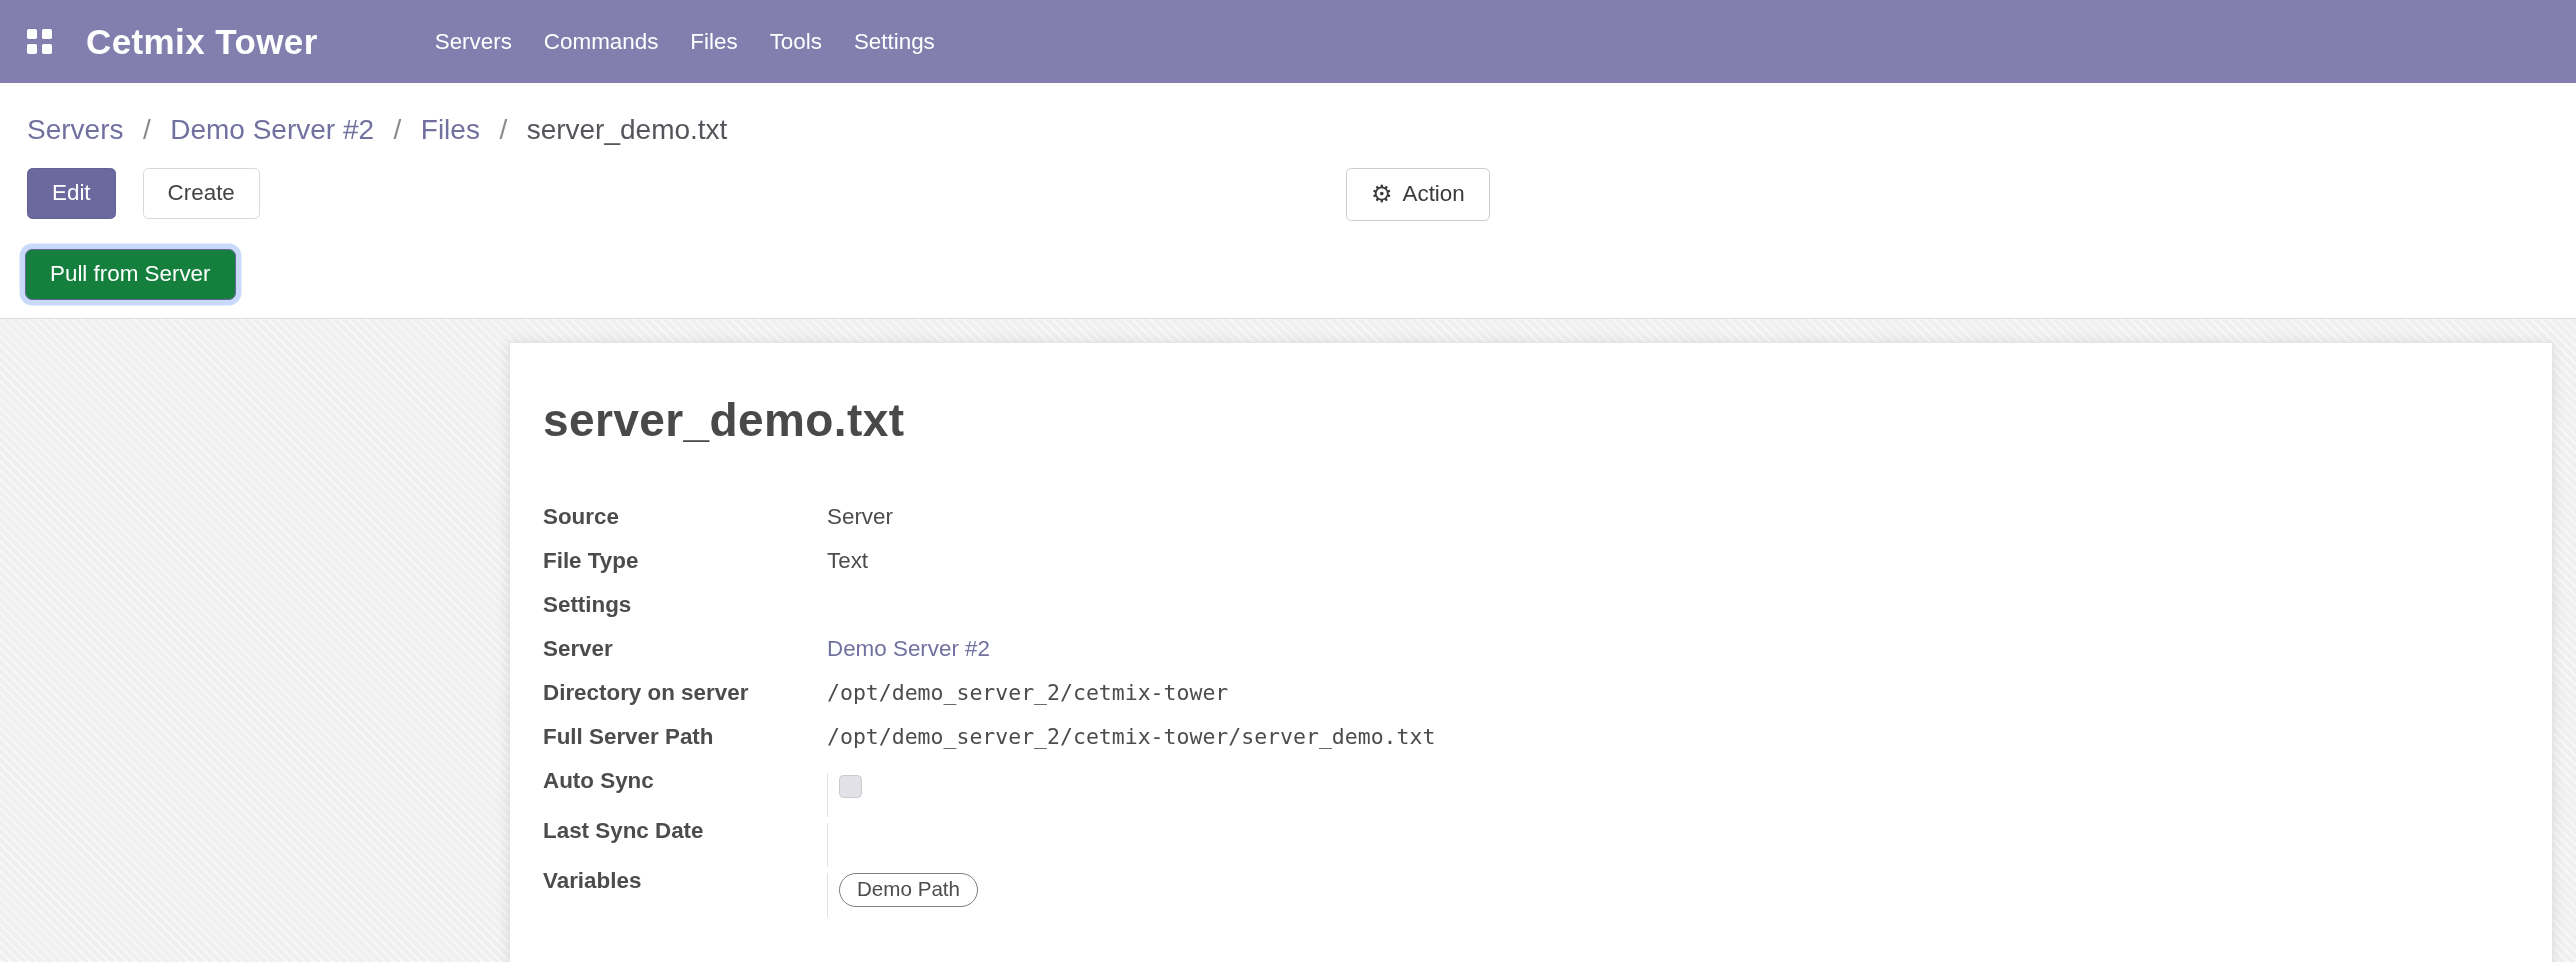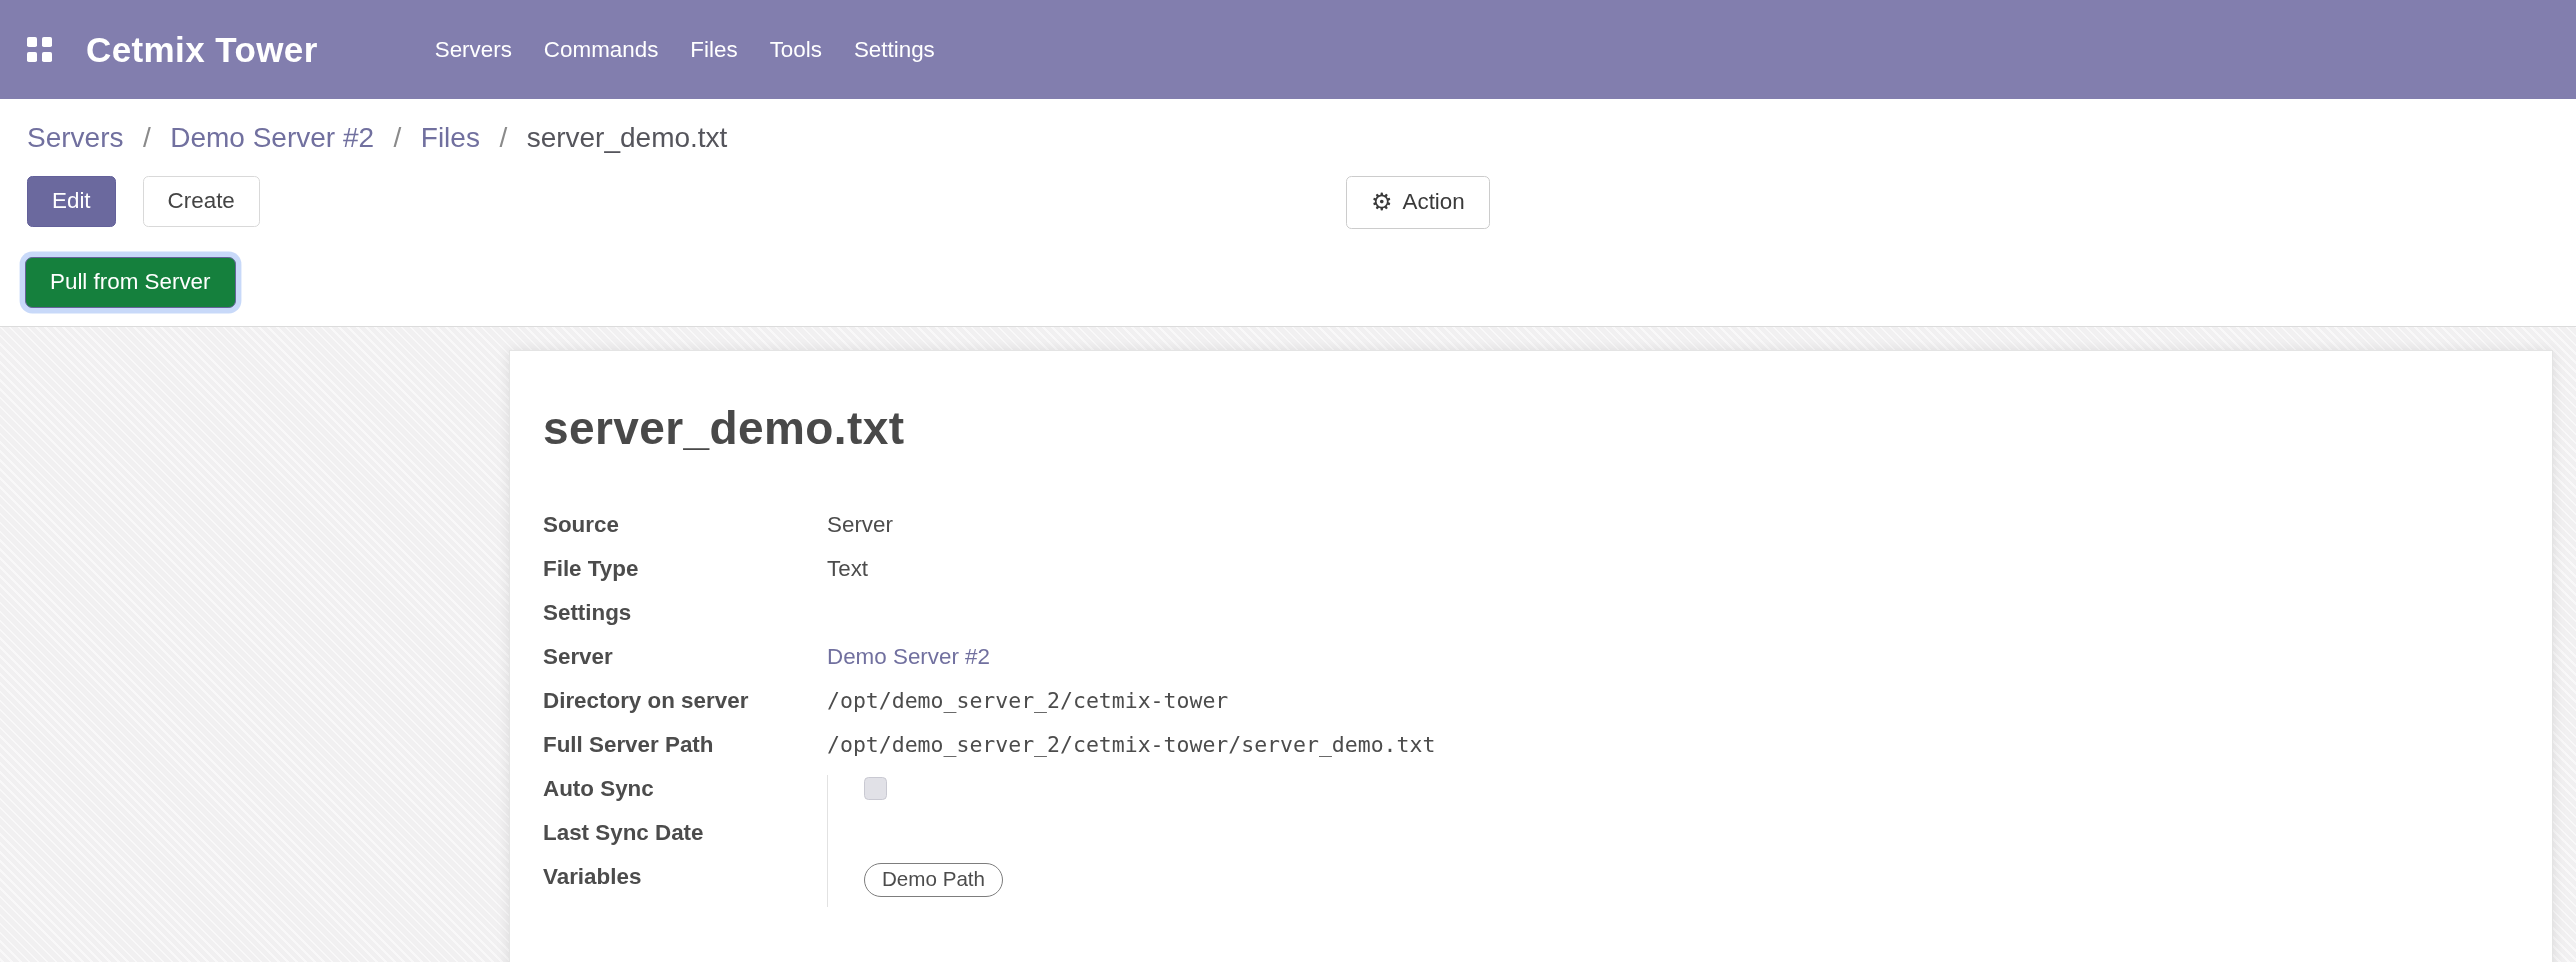--- a/index.html
+++ b/index.html
@@ -6,21 +6,21 @@
   html,body { margin:0; padding:0; overflow:hidden; }
   body {
     width: 2576px; height: 962px;
     font-family: "Liberation Sans", sans-serif;
     background: #ffffff;
     color: #4c4c4c;
   }
 
   
   .navbar {
-    height: 99px;
+    height: 83px;
     background: #827EAE;
     display: flex;
     align-items: center;
     padding: 0 27px;
   }
   .apps-icon {
     width: 25px; height: 25px;
     display: grid;
     grid-template-columns: 10px 10px;
     grid-template-rows: 10px 10px;
@@ -38,21 +38,21 @@
   .nav-item {
     color:#ffffff; font-size:22.4px; padding: 0 16px;
     height:100%; display:flex; align-items:center; cursor:pointer;
     text-decoration:none;
   }
 
   
   .control-panel {
     background:#ffffff;
     border-bottom: 0.9px solid #dcdcdc;
-    padding: 0 0 18px 0;
+    padding: 8px 0 18px 0;
   }
   .breadcrumb {
     padding: 23px 27px 0 27px;
     font-size: 28px;
   }
   .breadcrumb a { color:#71709F; text-decoration:none; cursor:pointer; }
   .breadcrumb .sep { color:#8a8a8a; margin: 0 11.7px; }
   .breadcrumb .current { color:#55555c; }
 
   .btn-row {
@@ -126,24 +126,24 @@
     padding-top: 0.9px;
   }
   .fvalue { font-size:22.4px; color:#4c4c4c; padding-top:0.9px; }
   .fvalue.mono {
     font-family:"DejaVu Sans Mono","Liberation Mono",monospace;
     font-size: 21.5px;
   }
   .fvalue a { color:#71709F; text-decoration:none; cursor:pointer; }
   .rvalue {
     border-left: 0.9px solid #e2e2e2;
-    padding-left: 36px;
+    padding-left: 11px;
     min-height: 44px;
     flex: 1;
-    display:flex; align-items:flex-start;
+    display:flex; align-items:flex-start;margin-top:6px;
   }
   .checkbox {
     width:23px; height:23px;
     background:#e1e1e7;
     border:0.9px solid #c9c9d2;
     border-radius:4.5px;
     margin-top:1.8px;
     cursor: default;
   }
   .tag {

